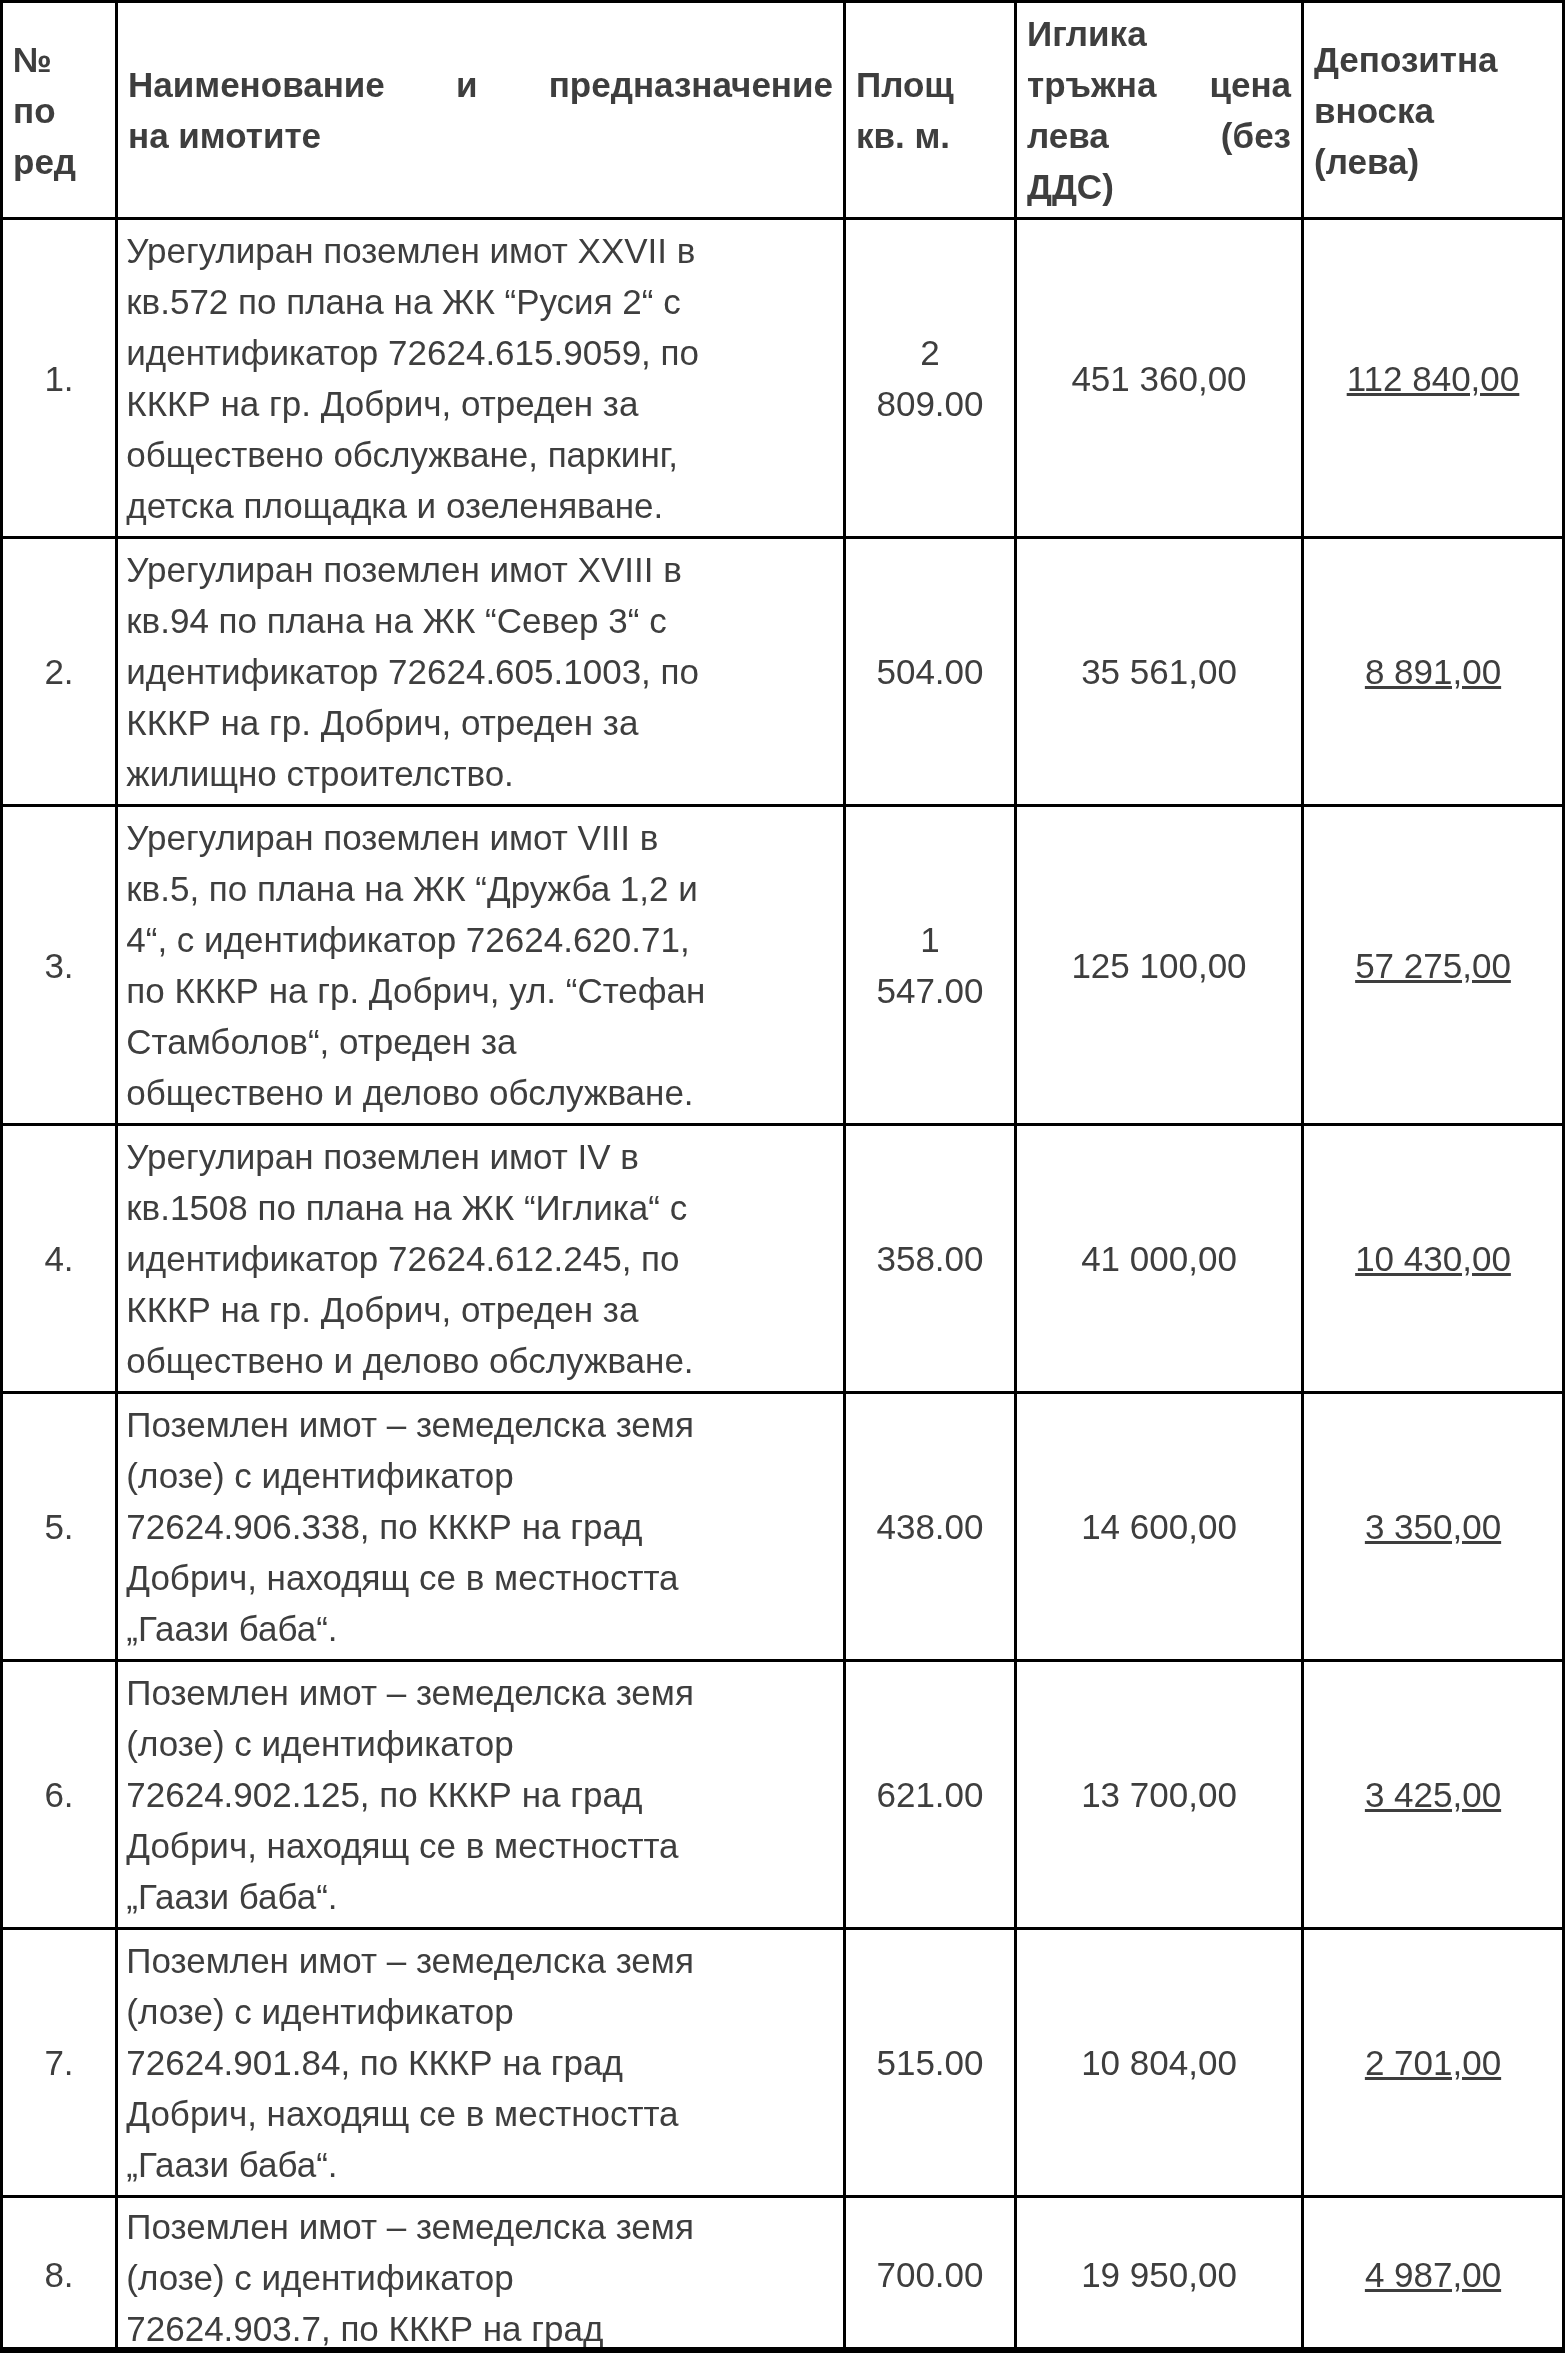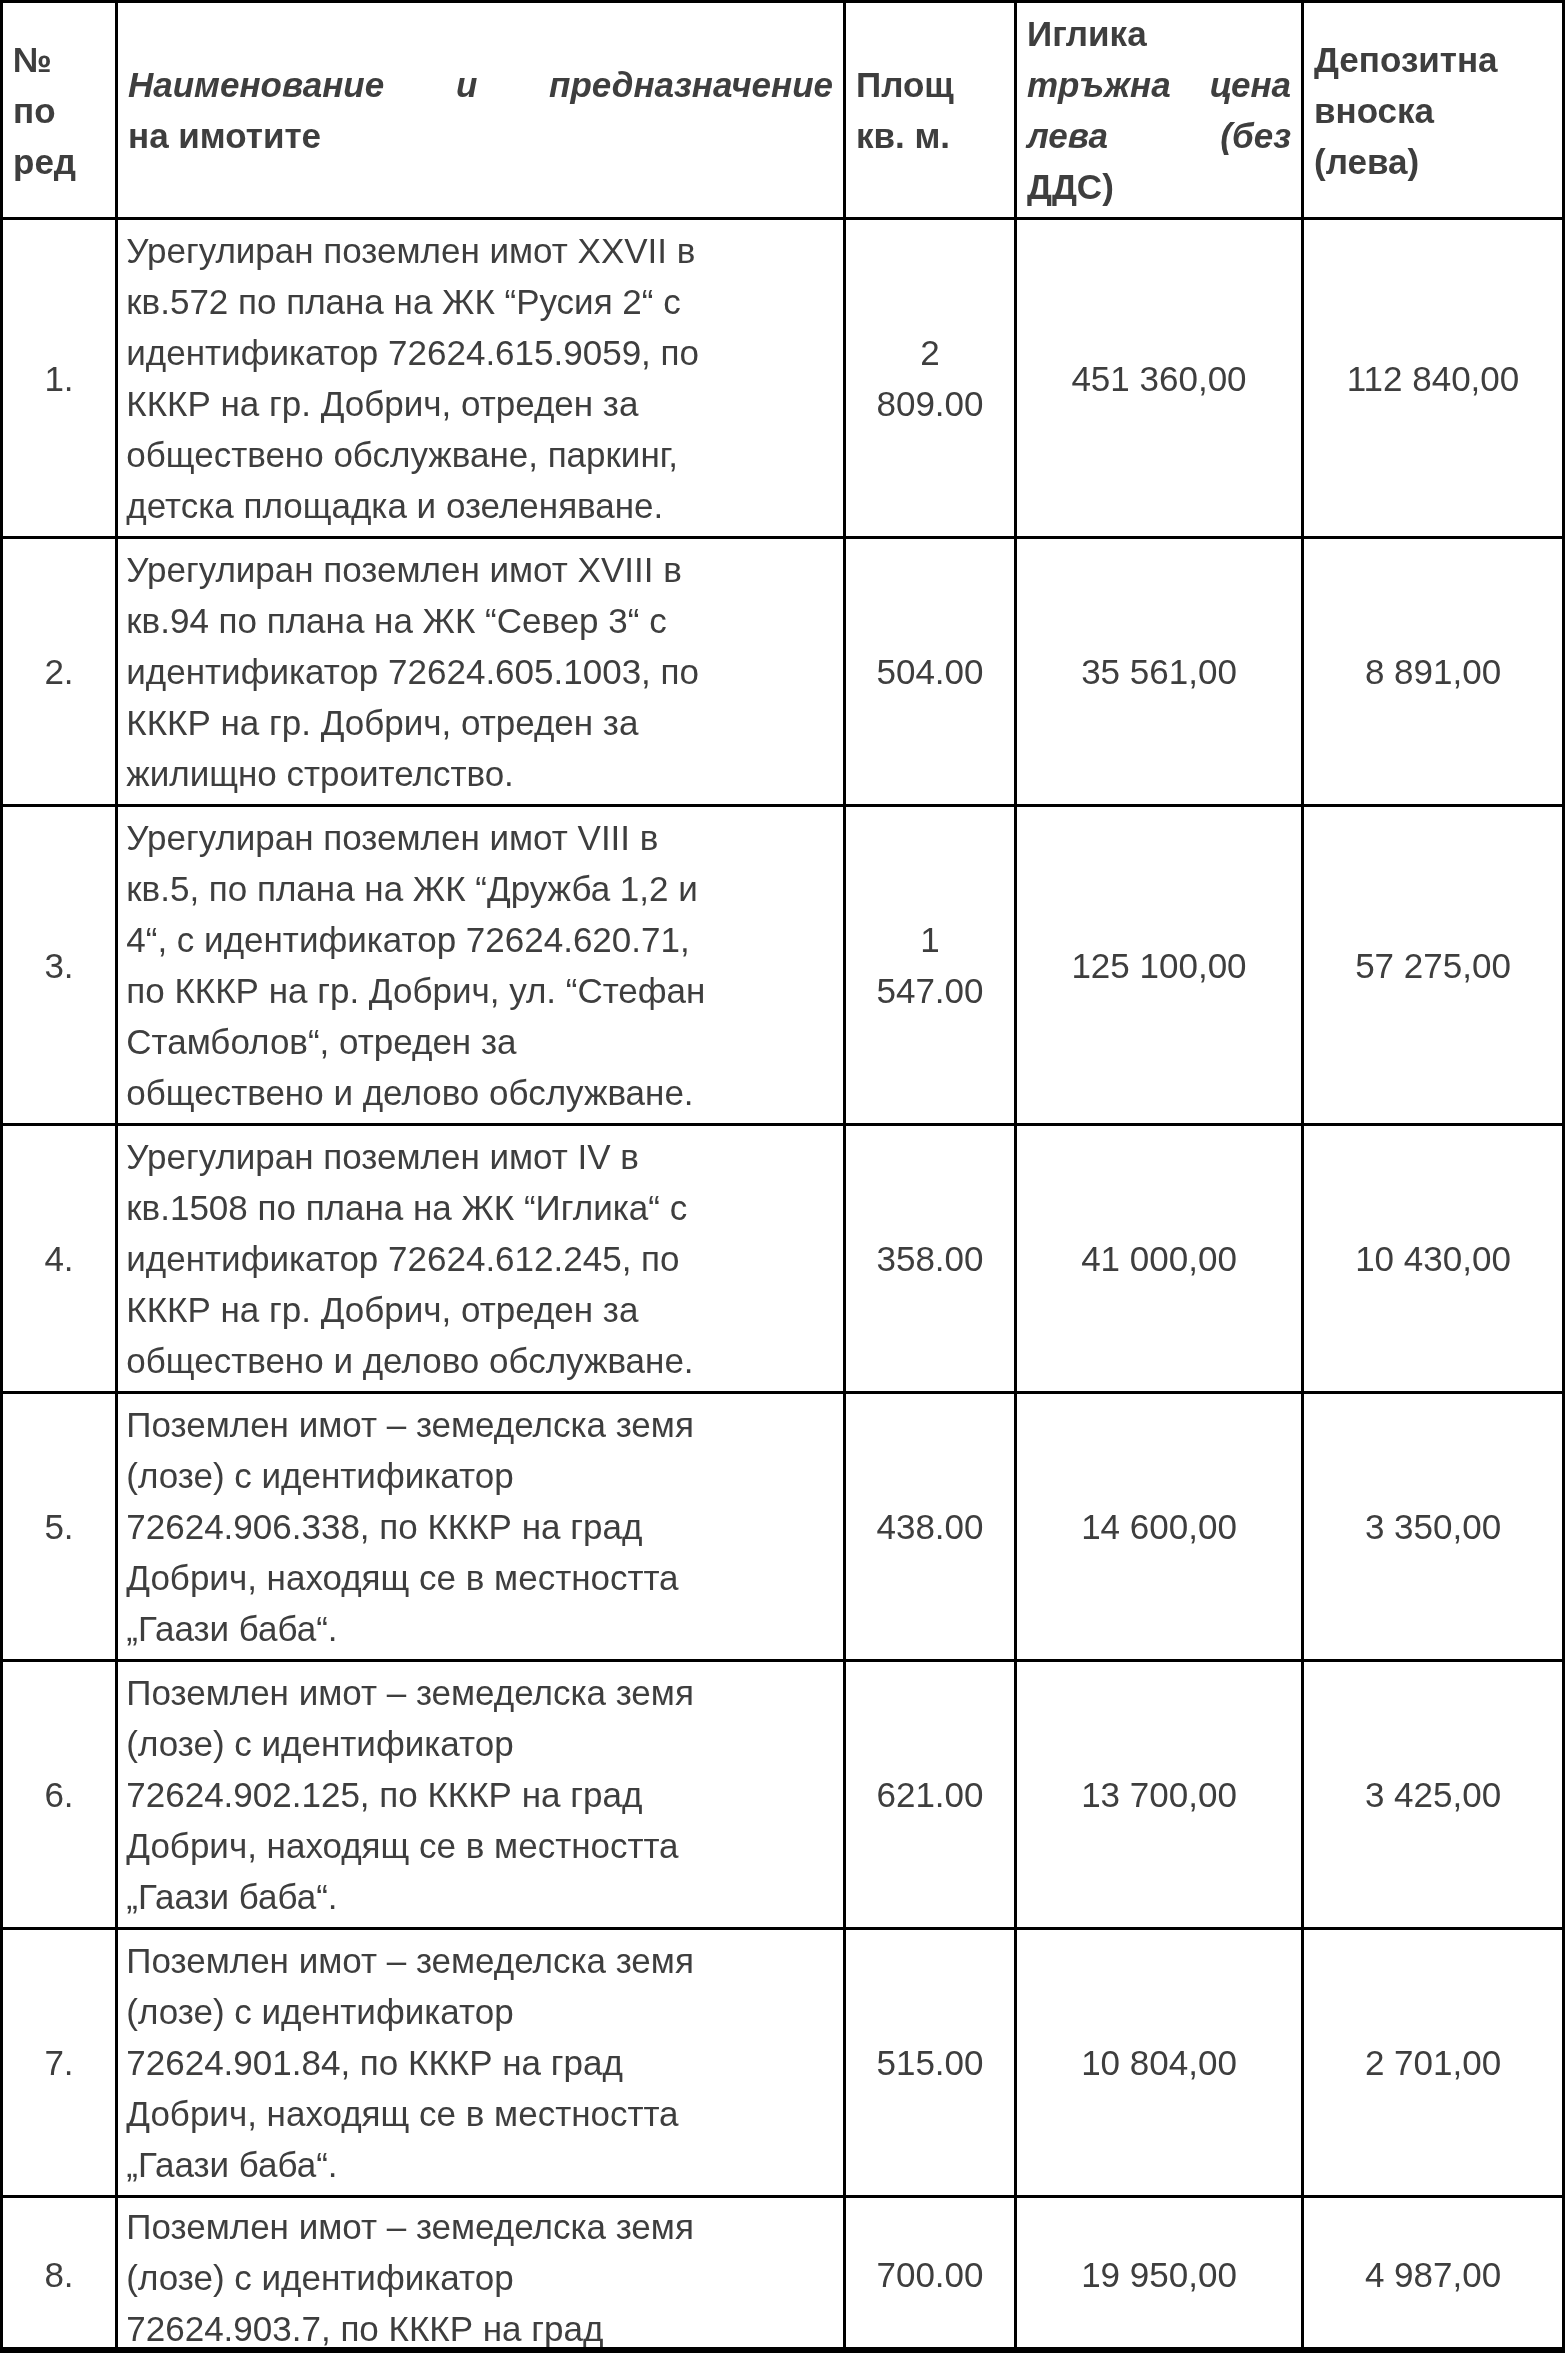--- a/index.html
+++ b/index.html
@@ -27,27 +27,26 @@
   }
   .props th {
     font-weight: bold;
     text-align: left;
     padding: 5px 10px;
   }
   .hline { display: block; }
   .hline.stretch {
     text-align: justify;
     text-align-last: justify;
-    font-style: italic;
   }
   td.c-num   { text-align: center; white-space: pre-line; }
   td.c-name  { text-align: left; padding: 5px 11.6px 5px 8.3px; white-space: pre-line; margin-left: 28px; }
   td.c-area  { text-align: center; white-space: pre-line; }
   td.c-price { text-align: center; white-space: pre-line; margin-top: 47px; }
-  td.c-dep   { text-align: center; white-space: pre-line; }
+  td.c-dep   { text-align: center; white-space: pre-line; text-decoration: underline; }
 
   tr.h-row  { height: 215px; }
   tr.r-1 { height: 310px; }
   tr.r-2 { height: 262px; }
   tr.r-3 { height: 310px; }
   tr.r-4 { height: 262px; }
   tr.r-5 { height: 266px; }
   tr.r-6 { height: 265px; }
   tr.r-7 { height: 266px; }
   tr.r-8 { height: 154px; }

